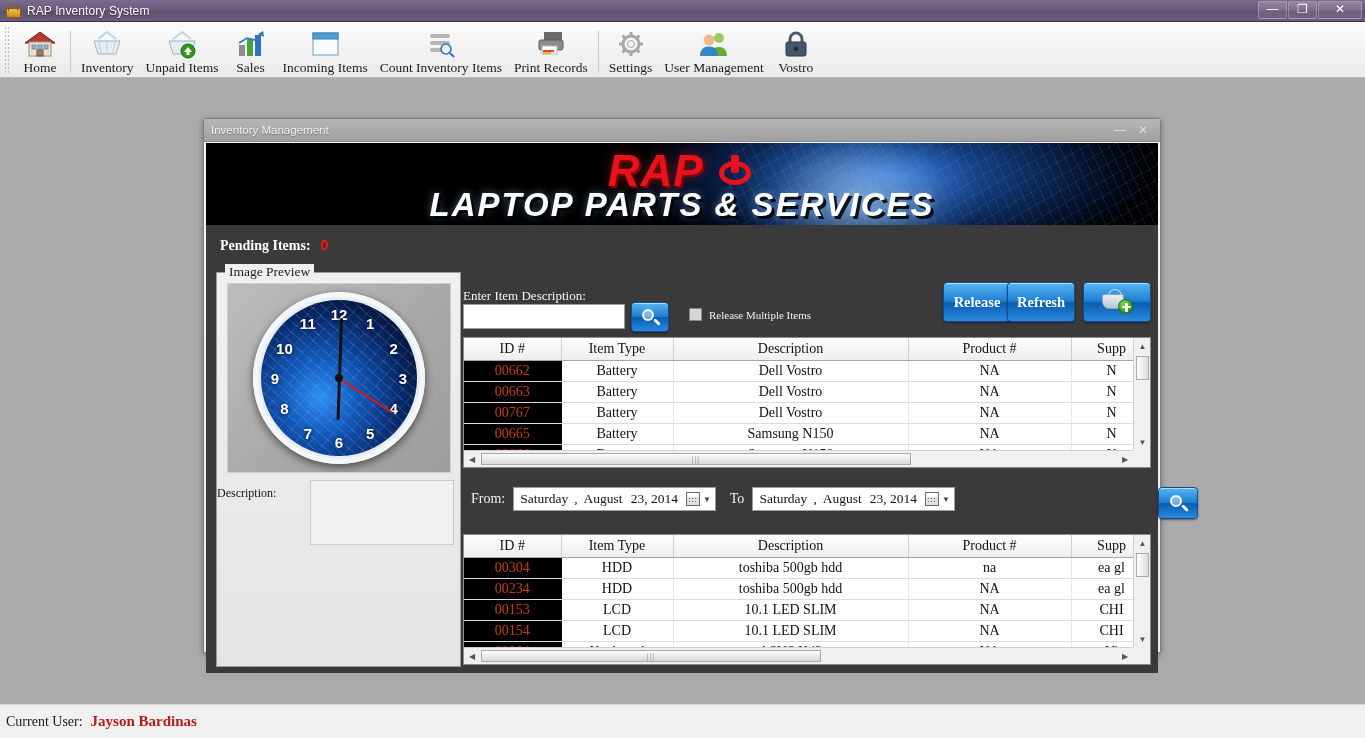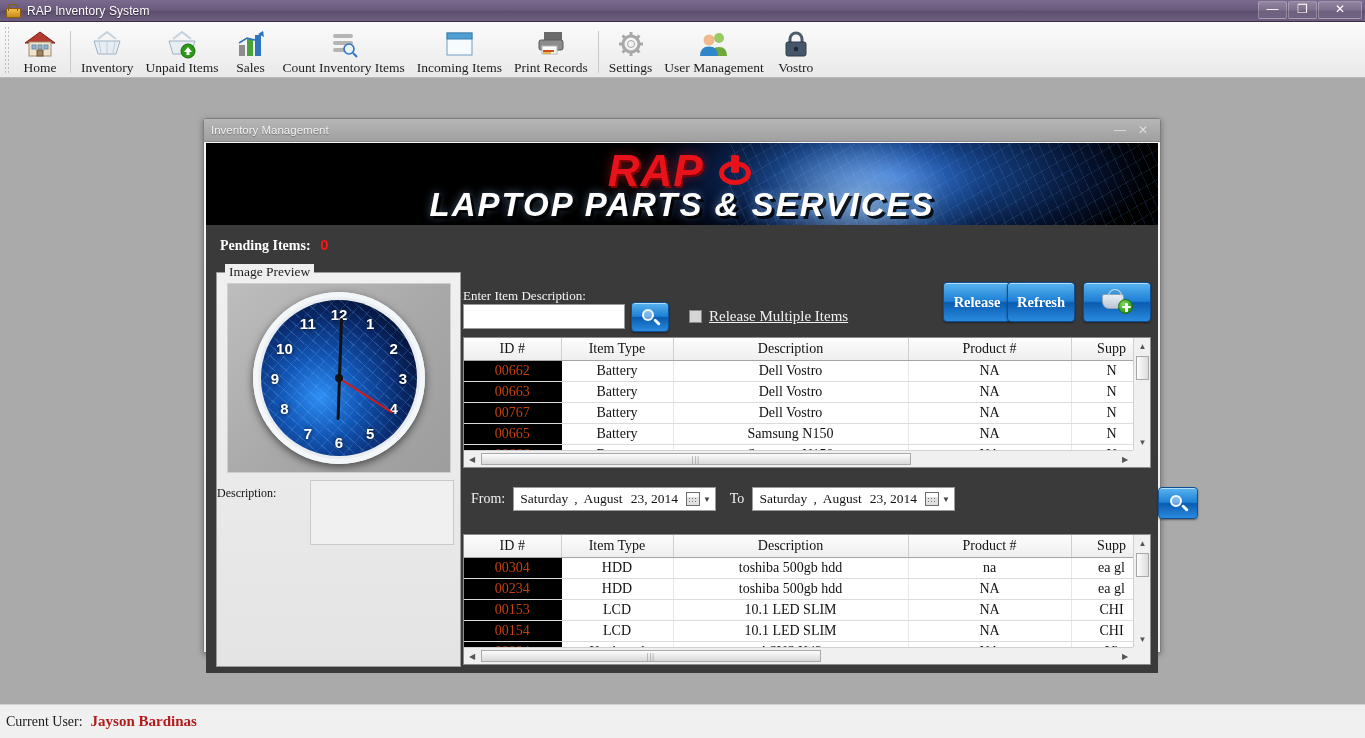--- a/index.html
+++ b/index.html
@@ -249,21 +249,21 @@
     border: 2px solid #f3f8ff; background: rgba(230,244,255,.45);
   }
   .mag .handle {
     position: absolute; right: 0; bottom: 0; width: 8px; height: 2.6px; background: #f3f8ff;
     transform: rotate(45deg); transform-origin: right bottom; border-radius: 2px;
   }
   .chk-wrap { position: absolute; left: 485px; top: 166px; display: flex; align-items: center; }
   .chkbox {
     width: 13px; height: 13px; background: #d6d6d6; border: 1px solid #888;
   }
-  .chk-label { margin-left: 7px; font-size: 15px; color: #f0f0f0; text-decoration: underline; }
+  .chk-label { margin-left: 7px; font-size: 11px; color: #f0f0f0; }
 
   .btn-release { position: absolute; left: 727px; top: 140px; width: 68px; height: 40px; font-size: 14.5px; margin-left: 12px; }
   .btn-refresh { position: absolute; left: 803px; top: 140px; width: 68px; height: 40px; font-size: 14.5px; }
   .btn-addcart { position: absolute; left: 879px; top: 140px; width: 68px; height: 40px; }
   .cart-ico { position: relative; width: 34px; height: 24px; }
   .cart-ico .basket {
     position: absolute; left: 2px; top: 4px; width: 22px; height: 15px;
     background: linear-gradient(to bottom, #e9eef4, #b9c6d4);
     border: 1px solid #8ea0b4; border-radius: 2px 2px 7px 7px;
   }
@@ -441,38 +441,38 @@
           <path d="M5 14 L13 9 L21 11 L29 3" stroke="#2f74c0" stroke-width="1.6" fill="none"></path>
           <polygon points="29,2 30,8 24,5" fill="#2f74c0"></polygon>
         </svg>
       </div>
       <div class="lbl">Sales</div>
     </div>
 
     <div class="tb-item">
       <div class="tb-ico">
         <svg width="34" height="30" viewBox="0 0 34 30">
+          <rect x="5" y="4" width="25" height="22" fill="#f7fbfd" stroke="#6f9dc4"></rect>
+          <rect x="5" y="4" width="25" height="6" fill="#4f9fd4" stroke="#3b7ead"></rect>
+        </svg>
+      </div>
+      <div class="lbl">Incoming Items</div>
+    </div>
+
+    <div class="tb-item">
+      <div class="tb-ico">
+        <svg width="34" height="30" viewBox="0 0 34 30">
           <rect x="6" y="5" width="20" height="4" rx="2" fill="#b5b5b5"></rect>
           <rect x="6" y="12" width="20" height="4" rx="2" fill="#b5b5b5"></rect>
           <rect x="6" y="19" width="20" height="4" rx="2" fill="#b5b5b5"></rect>
           <circle cx="22" cy="20" r="5" fill="#eaf3fb" stroke="#2f74c0" stroke-width="1.6"></circle>
           <path d="M26 24 L30 28" stroke="#2f74c0" stroke-width="2"></path>
         </svg>
       </div>
       <div class="lbl">Count Inventory Items</div>
-    </div>
-
-    <div class="tb-item">
-      <div class="tb-ico">
-        <svg width="34" height="30" viewBox="0 0 34 30">
-          <rect x="5" y="4" width="25" height="22" fill="#f7fbfd" stroke="#6f9dc4"></rect>
-          <rect x="5" y="4" width="25" height="6" fill="#4f9fd4" stroke="#3b7ead"></rect>
-        </svg>
-      </div>
-      <div class="lbl">Incoming Items</div>
     </div>
 
     <div class="tb-item">
       <div class="tb-ico">
         <svg width="34" height="30" viewBox="0 0 34 30">
           <polygon points="10,3 28,3 28,12 10,12" fill="#6a6a6a"></polygon>
           <rect x="5" y="11" width="24" height="10" rx="2" fill="#8c8c8c" stroke="#5a5a5a"></rect>
           <rect x="8" y="17" width="15" height="8" fill="#fcfcfc" stroke="#b8b8b8"></rect>
           <path d="M9 22 H20" stroke="#d24b1e" stroke-width="2"></path>
           <path d="M9 24 H17" stroke="#e0a010" stroke-width="1.5"></path>

